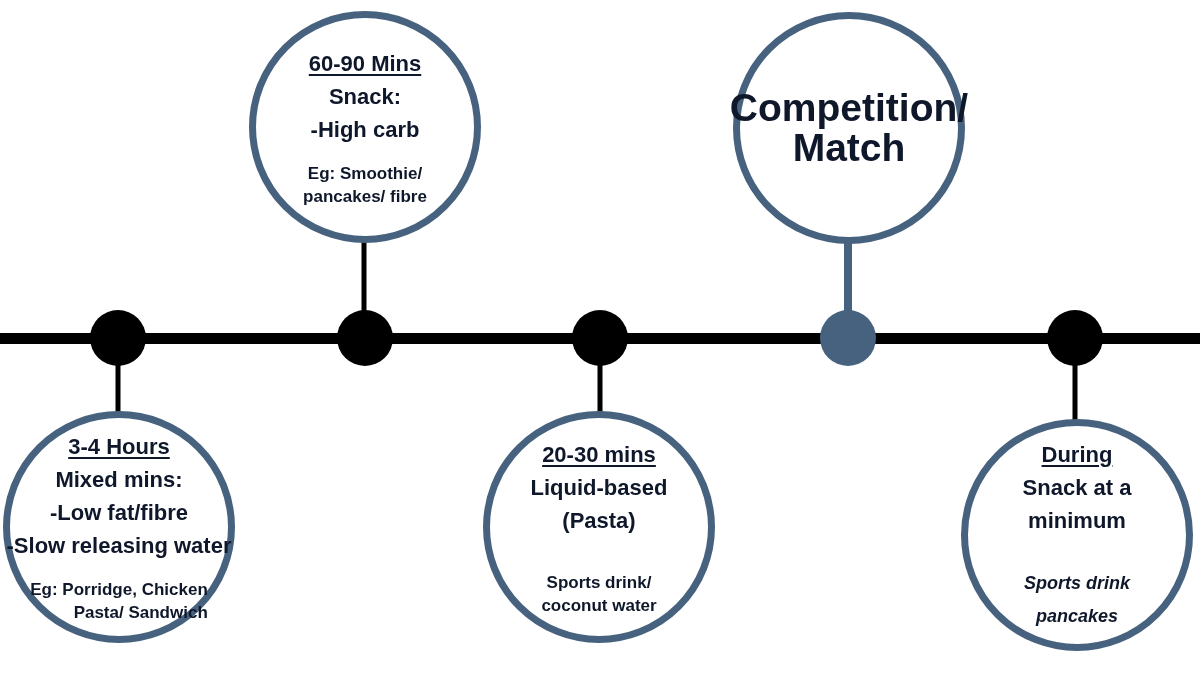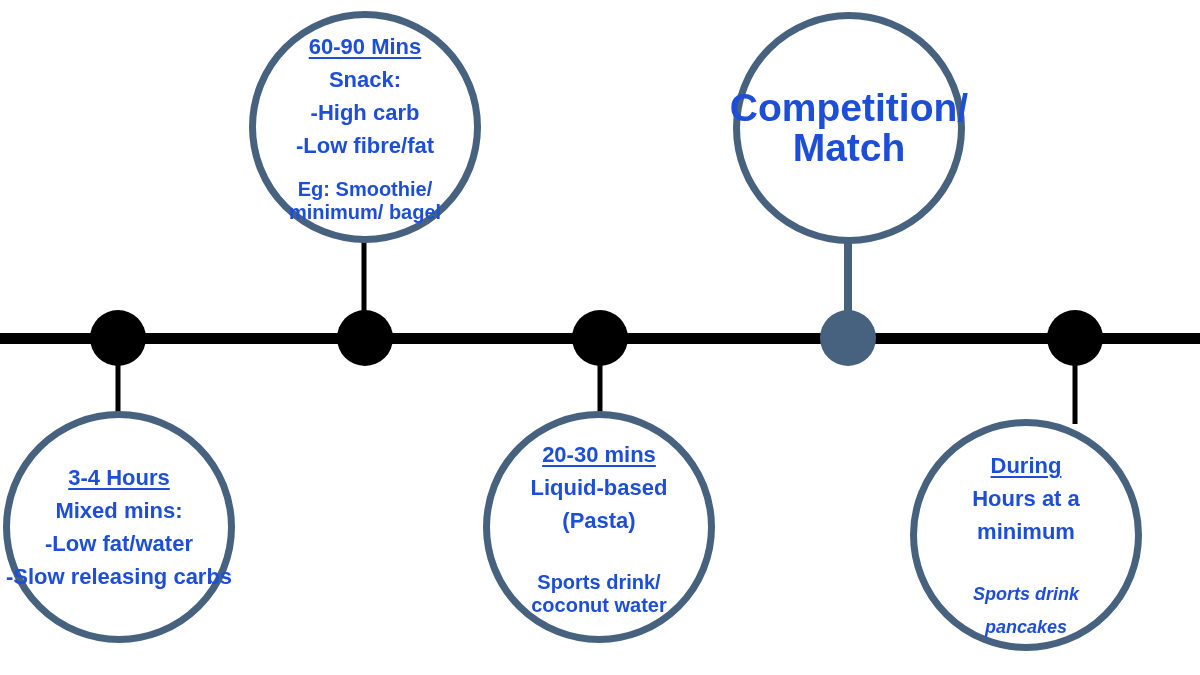--- a/index.html
+++ b/index.html
@@ -7,21 +7,21 @@
     padding: 0;
     background: #ffffff;
   }
   .canvas {
     position: relative;
     width: 1200px;
     height: 675px;
     background: #ffffff;
     font-family: "Liberation Sans", sans-serif;
     font-weight: bold;
-    color: #1d4ed8;
+    color: #0f172a;
     overflow: hidden;
     --accent: #47627f;
   }
 
   
   .tl-line {
     position: absolute;
     left: 0;
     top: 333px;
     width: 1200px;
@@ -75,35 +75,35 @@
     display: flex;
     flex-direction: column;
     align-items: center;
     justify-content: center;
     text-align: center;
   }
   #bubble-snack       { left: 249px; top: 11px;  }
   #bubble-competition { left: 733px; top: 12px;  }
   #bubble-meal        { left: 3px;   top: 411px; text-align: right; }
   #bubble-liquid      { left: 483px; top: 411px; }
-  #bubble-during      { left: 910px; top: 419px; justify-content: flex-end; }
+  #bubble-during      { left: 961px; top: 419px; }
 
   .bubble .line {
     font-size: 22px;
     line-height: 33px;
     white-space: nowrap;
   }
   .bubble .title {
     text-decoration: underline;
     text-decoration-thickness: 2px;
     text-underline-offset: 3px;
   }
   .bubble .example { margin-top: 16px; }
   .bubble .example .line {
-    font-size: 20px;
+    font-size: 17px;
     line-height: 23px;
   }
 
   
   #bubble-competition .line {
     font-size: 39px;
     line-height: 40px;
   }
   #bubble-liquid .example { margin-top: 34px; }
   #bubble-during .example { margin-top: 30px; }
@@ -129,52 +129,55 @@
   <div class="node" id="node-meal"></div>
   <div class="node" id="node-snack"></div>
   <div class="node" id="node-liquid"></div>
   <div class="node accent" id="node-competition"></div>
   <div class="node" id="node-during"></div>
 
   <div class="bubble" id="bubble-snack">
     <div class="line title">60-90 Mins</div>
     <div class="line">Snack:</div>
     <div class="line">-High carb</div>
-    <div class="line">-Low fibre/fat</div>
     <div class="example">
       <div class="line">Eg: Smoothie/</div>
-      <div class="line">minimum/ bagel</div>
+      <div class="line">pancakes/ fibre</div>
     </div>
   </div>
 
   <div class="bubble" id="bubble-competition">
     <div class="line">Competition/</div>
     <div class="line">Match</div>
   </div>
 
   <div class="bubble" id="bubble-meal">
     <div class="line title">3-4 Hours</div>
     <div class="line">Mixed mins:</div>
-    <div class="line">-Low fat/water</div>
-    <div class="line">-Slow releasing carbs</div>
+    <div class="line">-Low fat/fibre</div>
+    <div class="line">-Slow releasing water</div>
+    <div class="example">
+      <div class="line">Eg: Porridge, Chicken</div>
+      <div class="line">Pasta/ Sandwich</div>
+    </div>
   </div>
 
   <div class="bubble" id="bubble-liquid">
     <div class="line title">20-30 mins</div>
     <div class="line">Liquid-based</div>
     <div class="line">(Pasta)</div>
     <div class="example">
       <div class="line">Sports drink/</div>
       <div class="line">coconut water</div>
     </div>
   </div>
 
   <div class="bubble" id="bubble-during">
     <div class="line title">During</div>
-    <div class="line">Hours at a</div>
+    <div class="line">Snack at a</div>
     <div class="line">minimum</div>
     <div class="example">
       <div class="line">Sports drink</div>
       <div class="line">pancakes</div>
     </div>
   </div>
 
 </div>
 
 </body></html>

